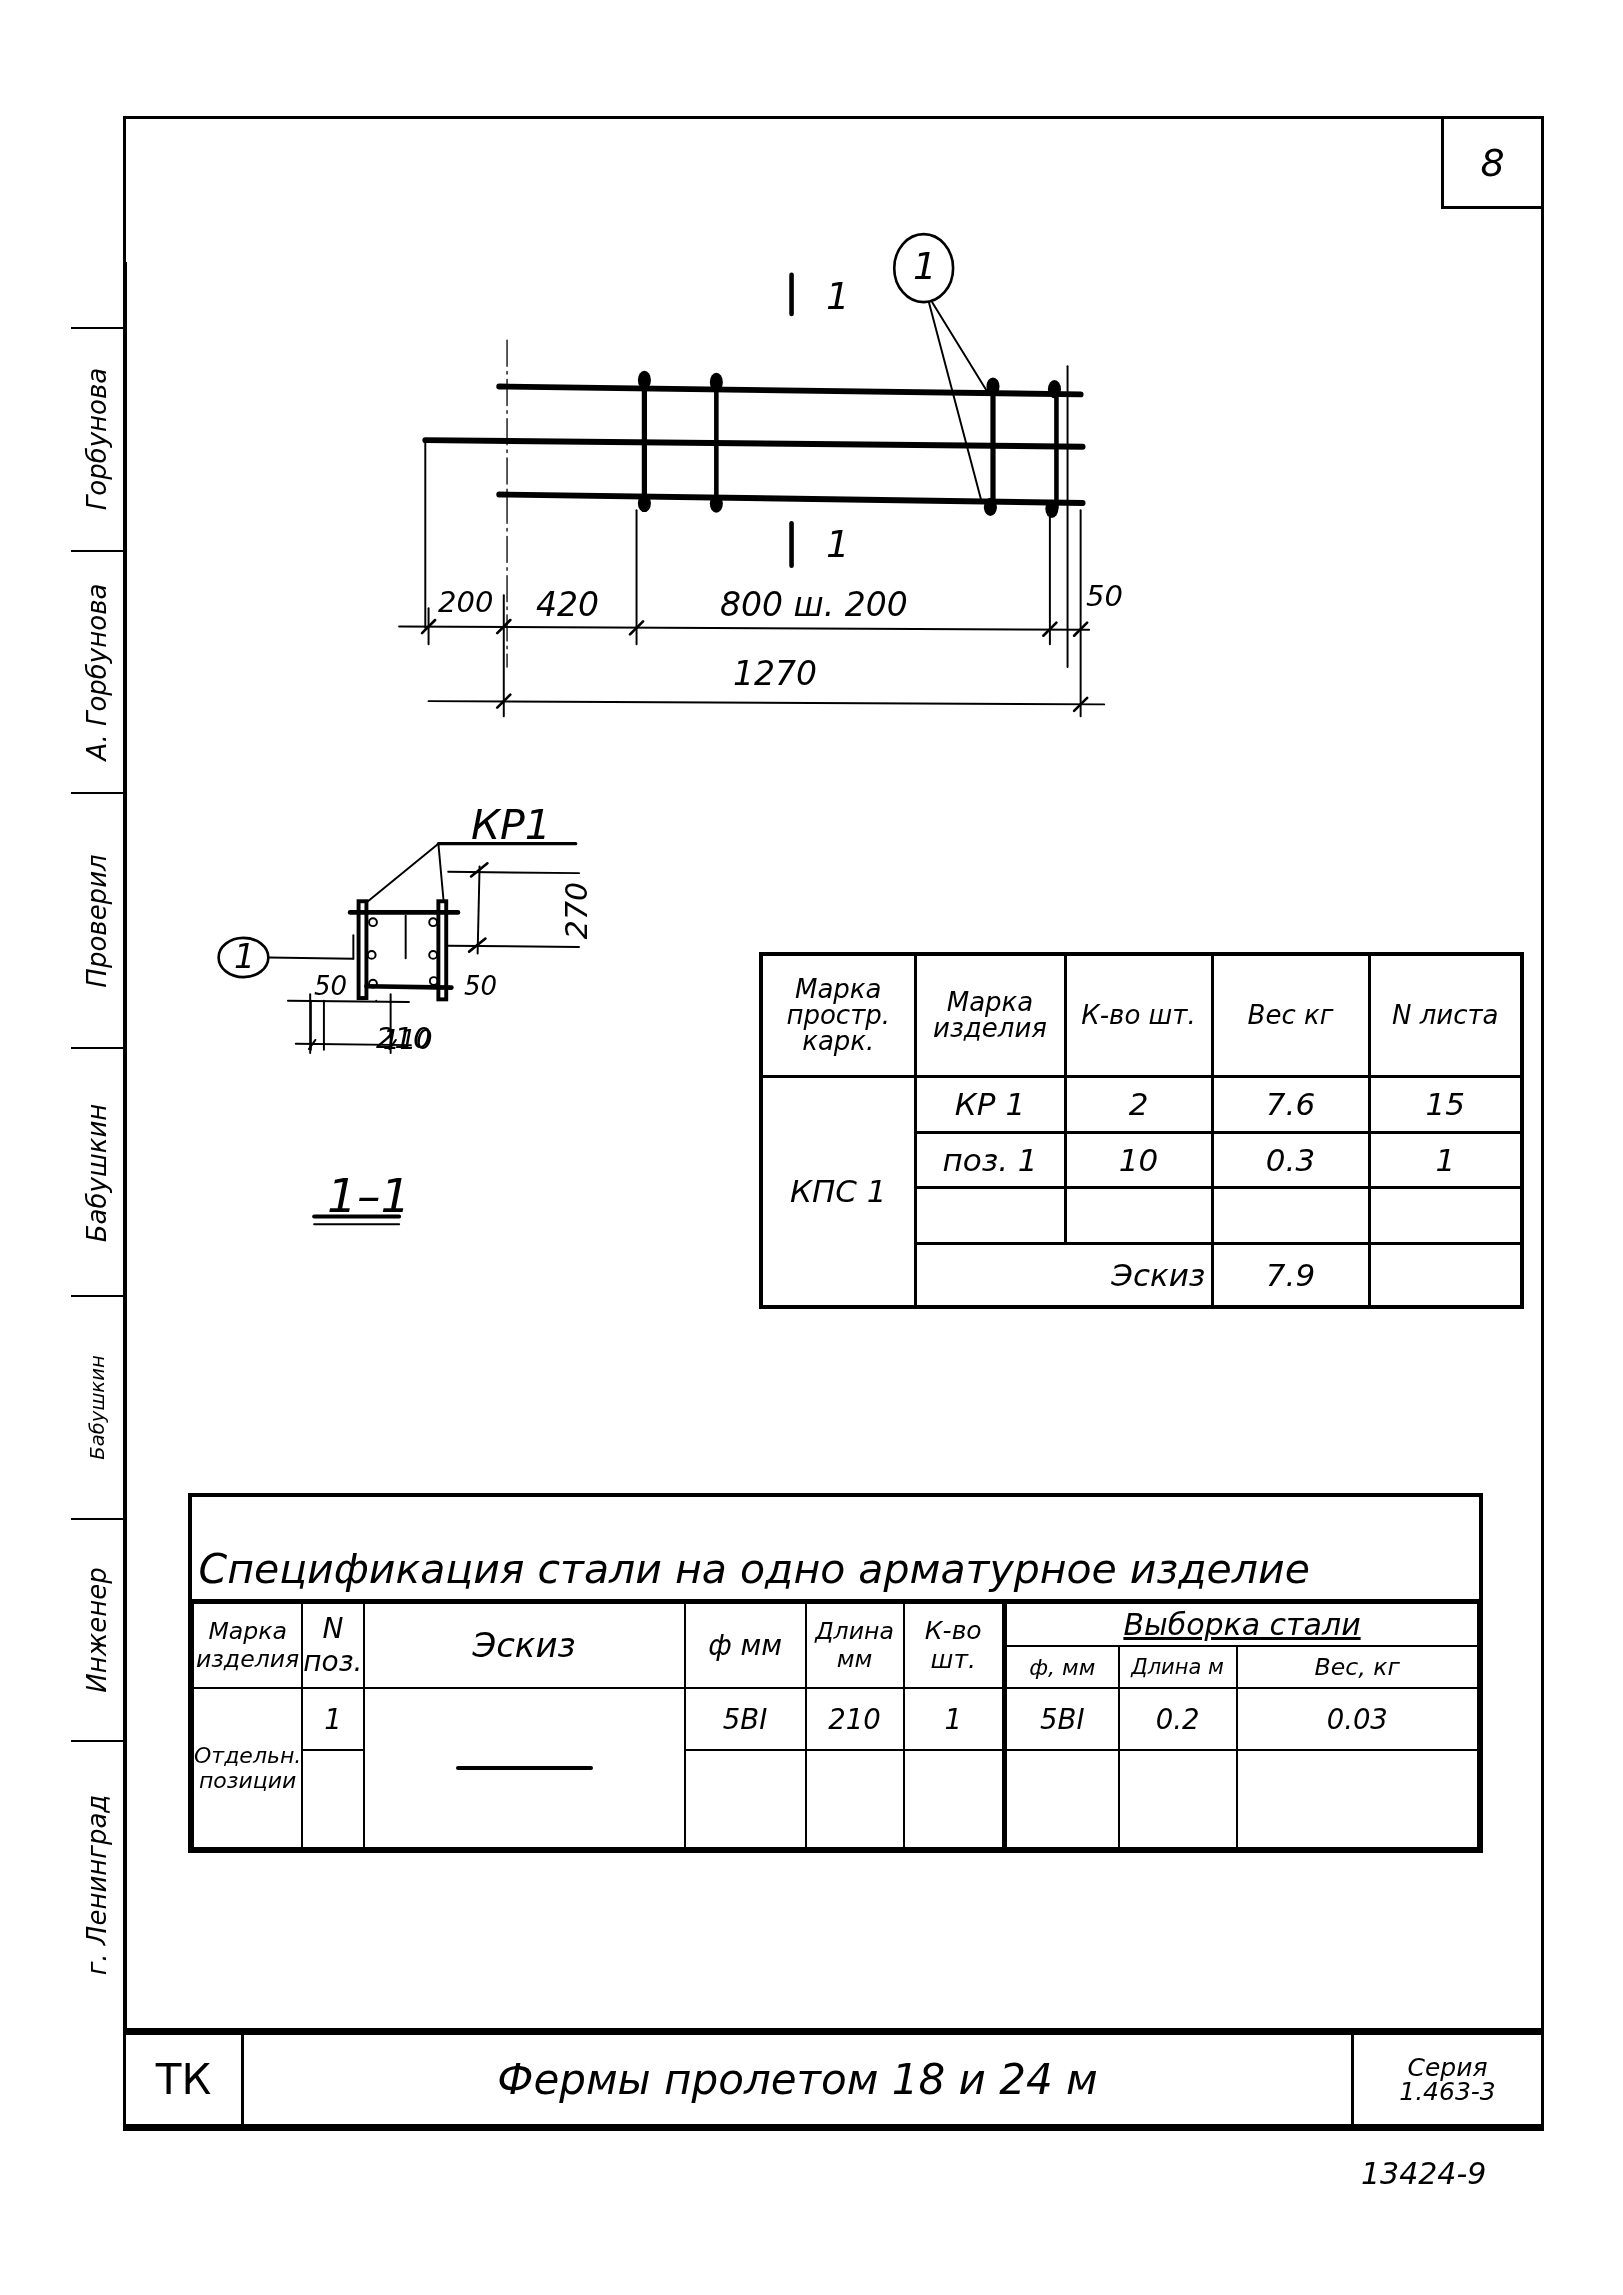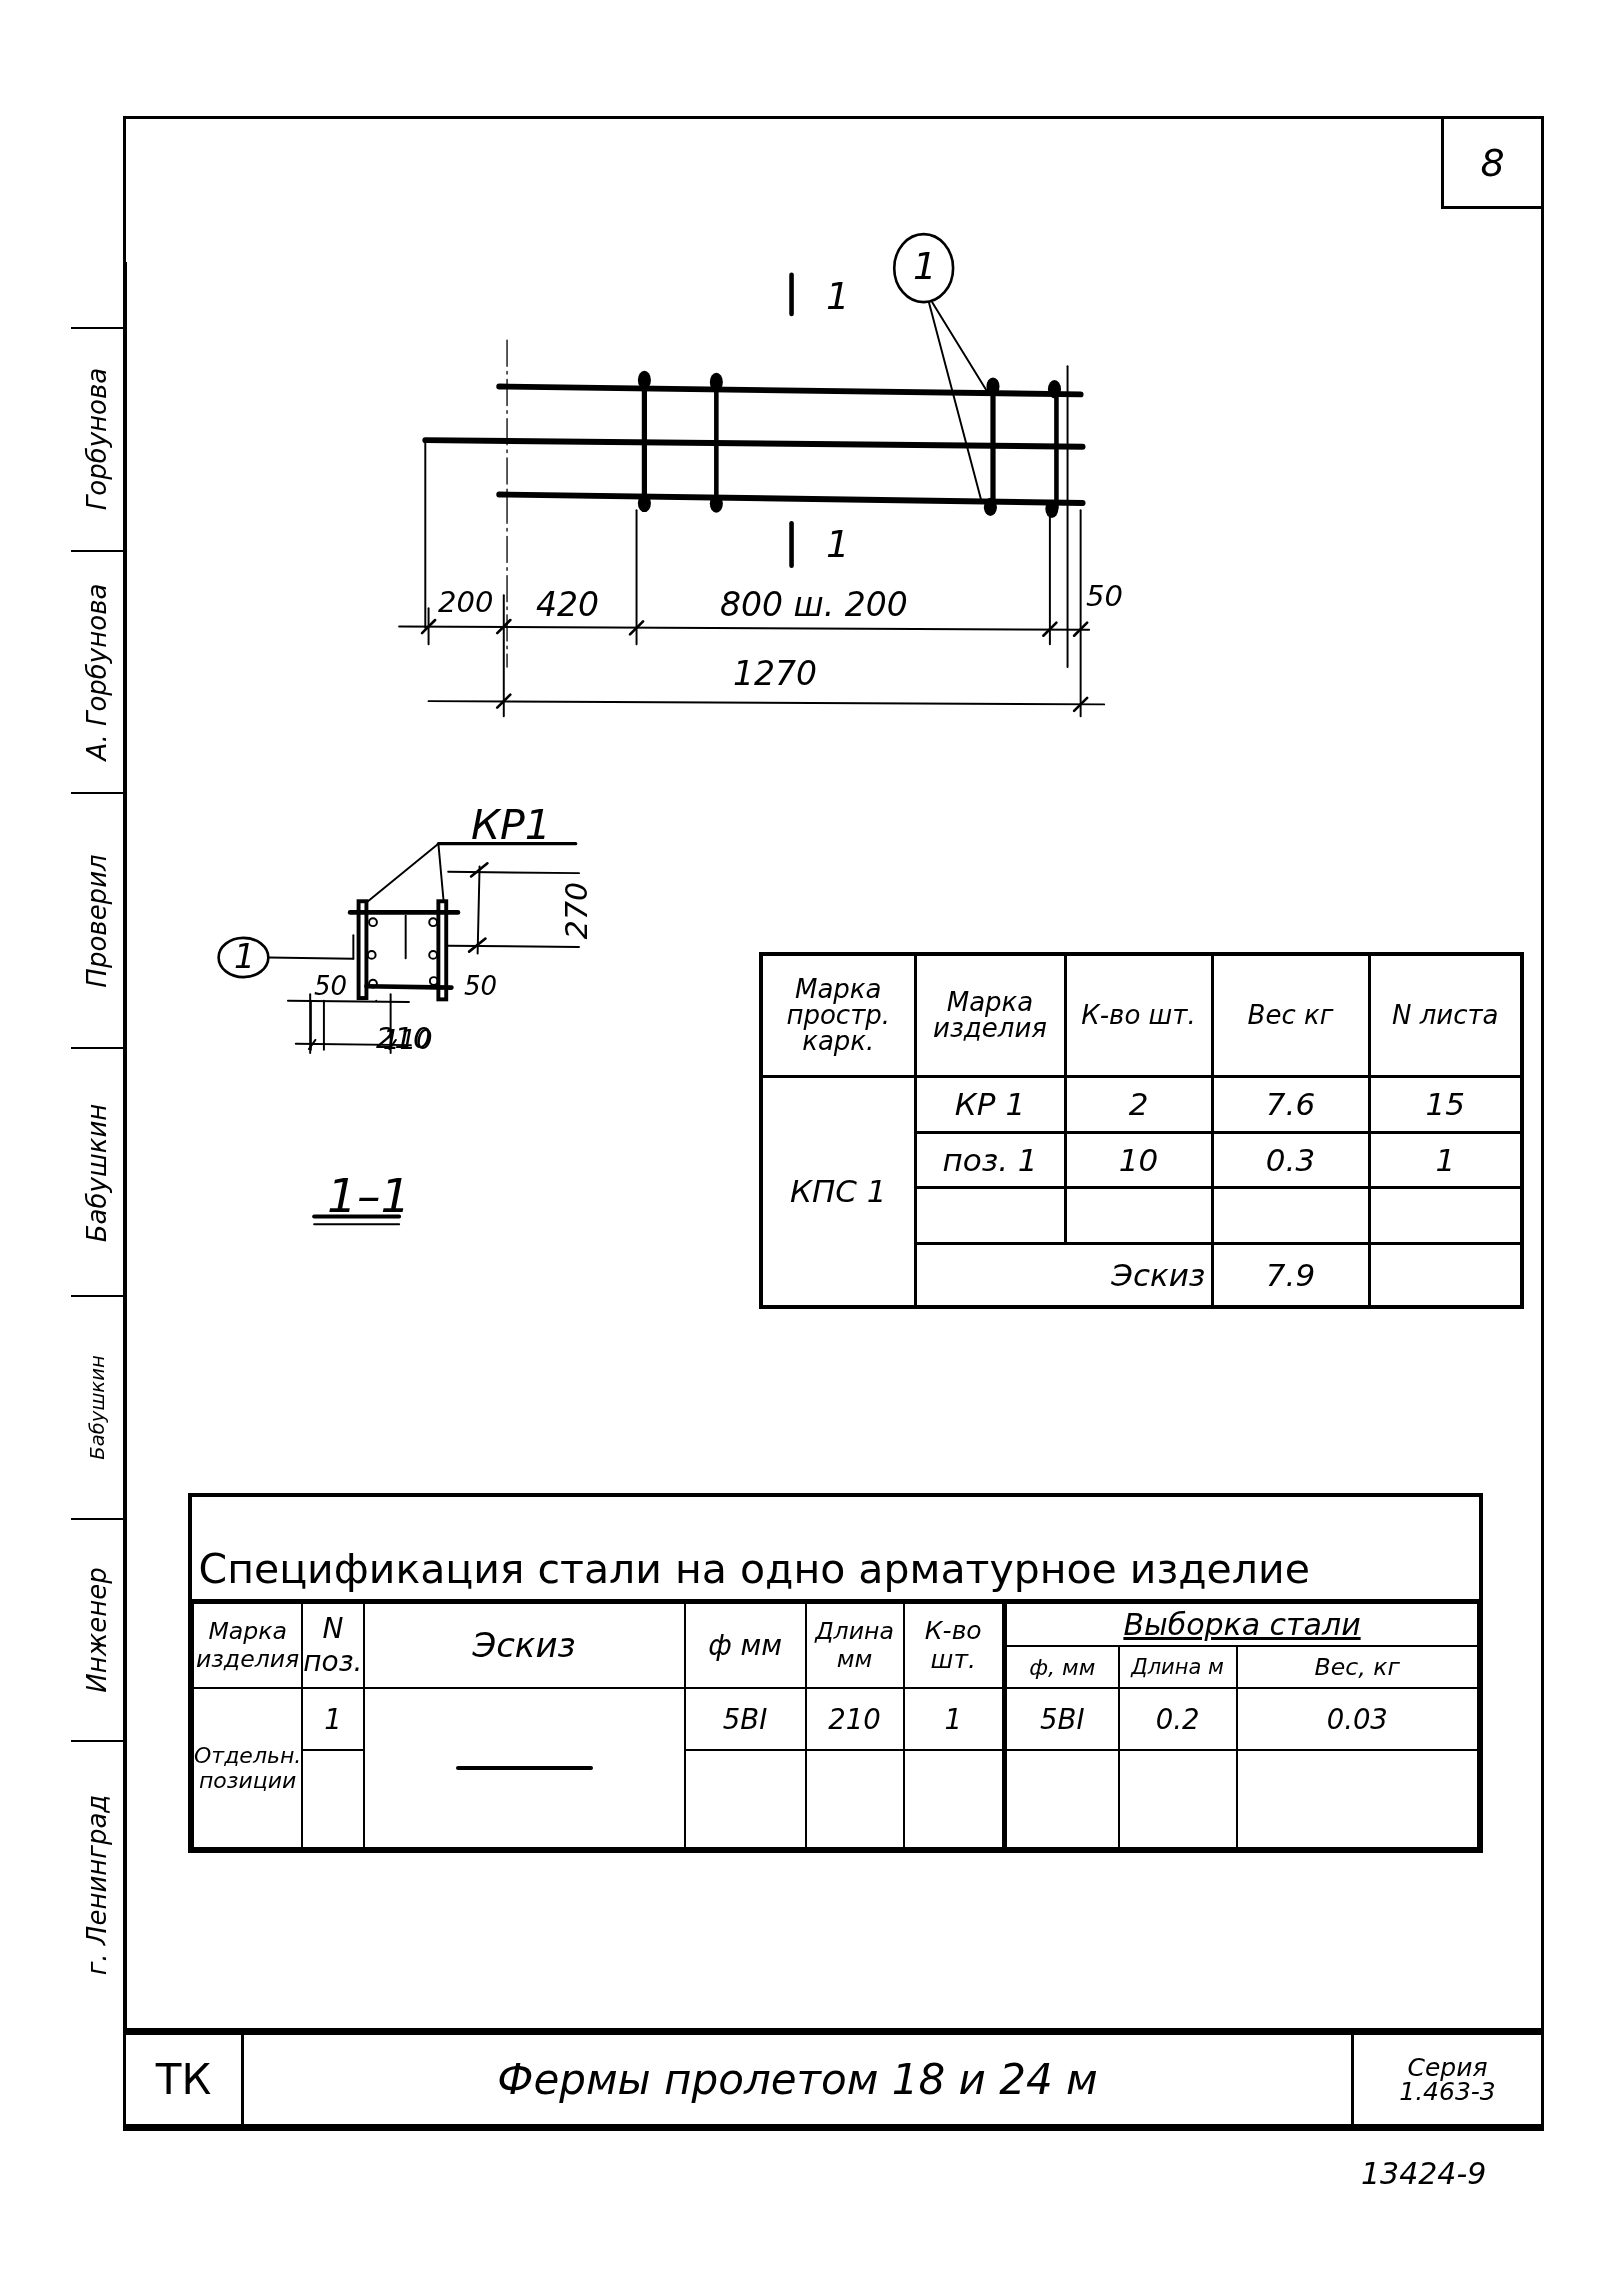--- a/index.html
+++ b/index.html
@@ -18,21 +18,21 @@
   svg.draw { position:absolute; left:0; top:0; }
   .dim { font-size:29px; font-style:italic; position:absolute; white-space:nowrap; }
   
   table.t1 { position:absolute; left:759px; top:952px; width:765px; height:357px;
              border-collapse:collapse; border:4.6px solid #000; }
   table.t1 td { border:3.3px solid #000; text-align:center; font-style:italic; font-size:31px; padding:0; }
   table.t1 td.hd { font-size:26px; line-height:26px; }
   
   .spec { position:absolute; left:188px; top:1493px; width:1295px; height:360px;
           border:4.6px solid #000; box-sizing:border-box; }
-  .spec .title { height:105px; border-bottom:3.9px solid #000; font-size:41px; 
+  .spec .title { height:105px; border-bottom:3.9px solid #000; font-size:41px; font-style:italic;
                  display:flex; align-items:flex-end; padding-left:6.5px; padding-bottom:6.5px; box-sizing:border-box; }
   table.t2 { width:100%; height:247px; border-collapse:collapse; }
   table.t2 td { border:2.6px solid #000; text-align:center; font-style:italic; font-size:27.5px; padding:0; }
   table.t2 td.thick-l { border-left:5.2px solid #000; }
   
   .tb { position:absolute; left:123px; top:2028px; width:1421px; height:103px; border-top:4.6px solid #000;
         border-bottom:4.6px solid #000; box-sizing:border-box; }
   table.t3 { width:100%; height:100%; border-collapse:collapse; }
   table.t3 td { border:3.3px solid #000; text-align:center; font-style:italic; padding:0; }
 </style>

